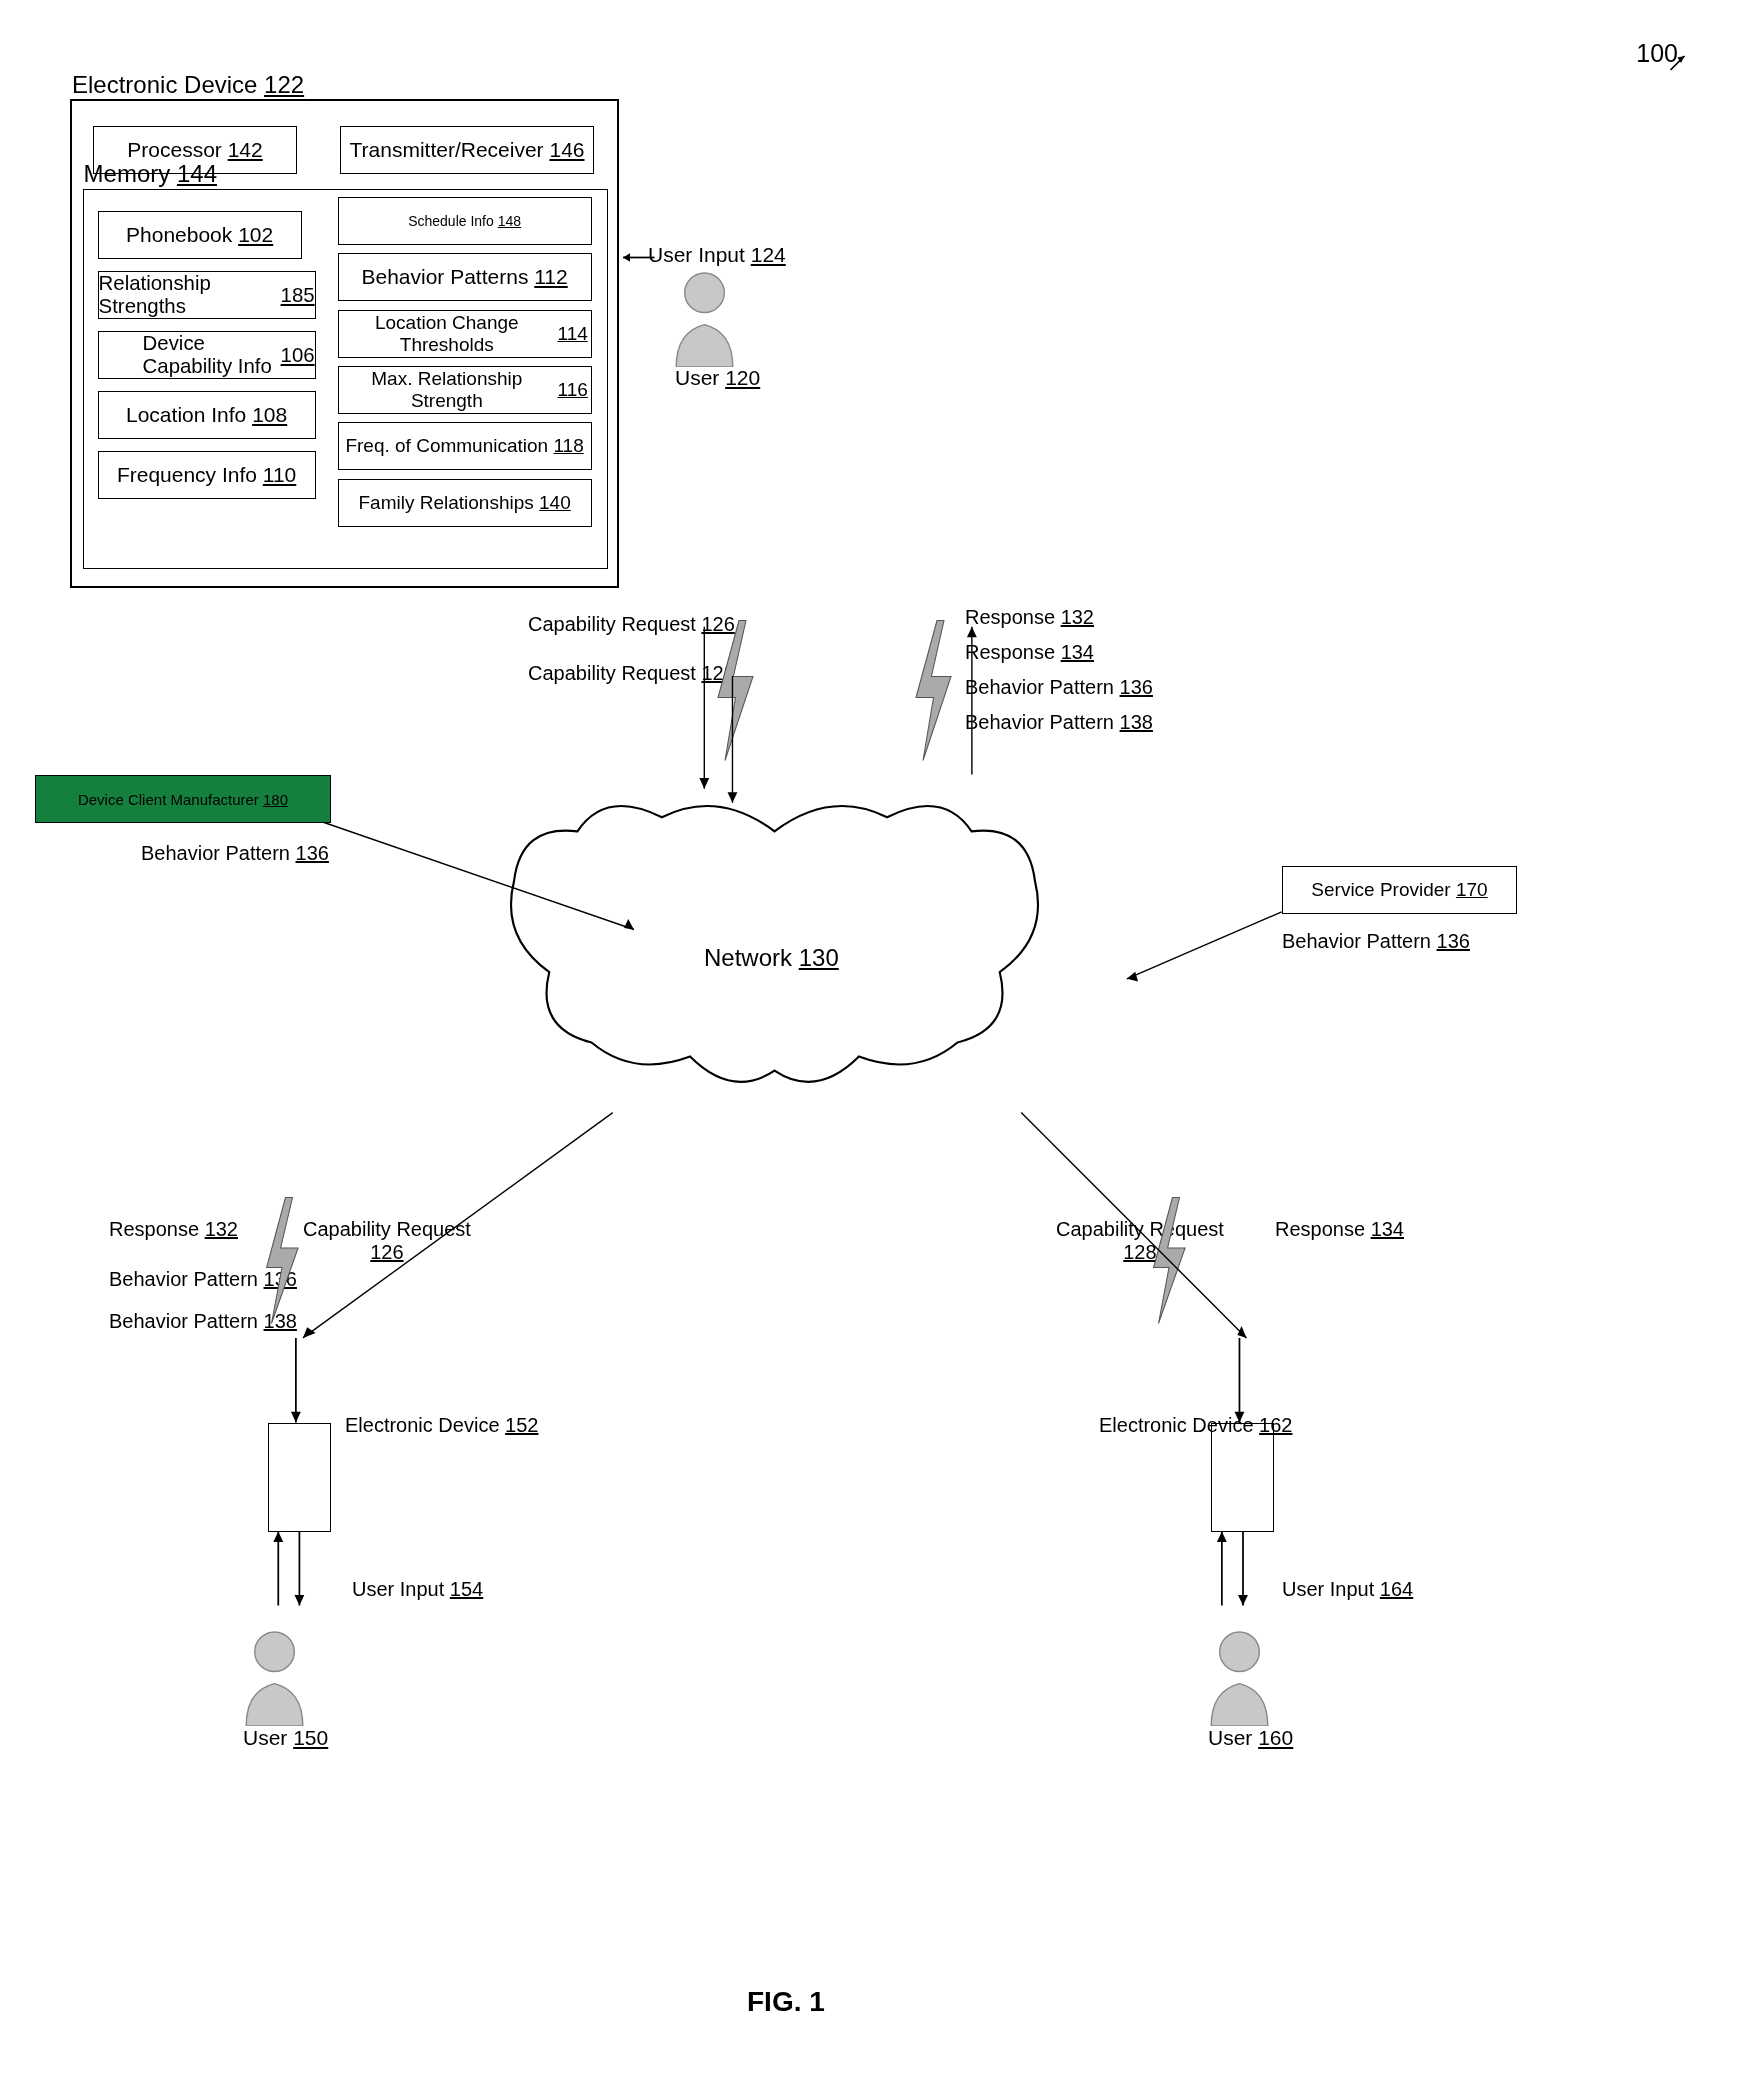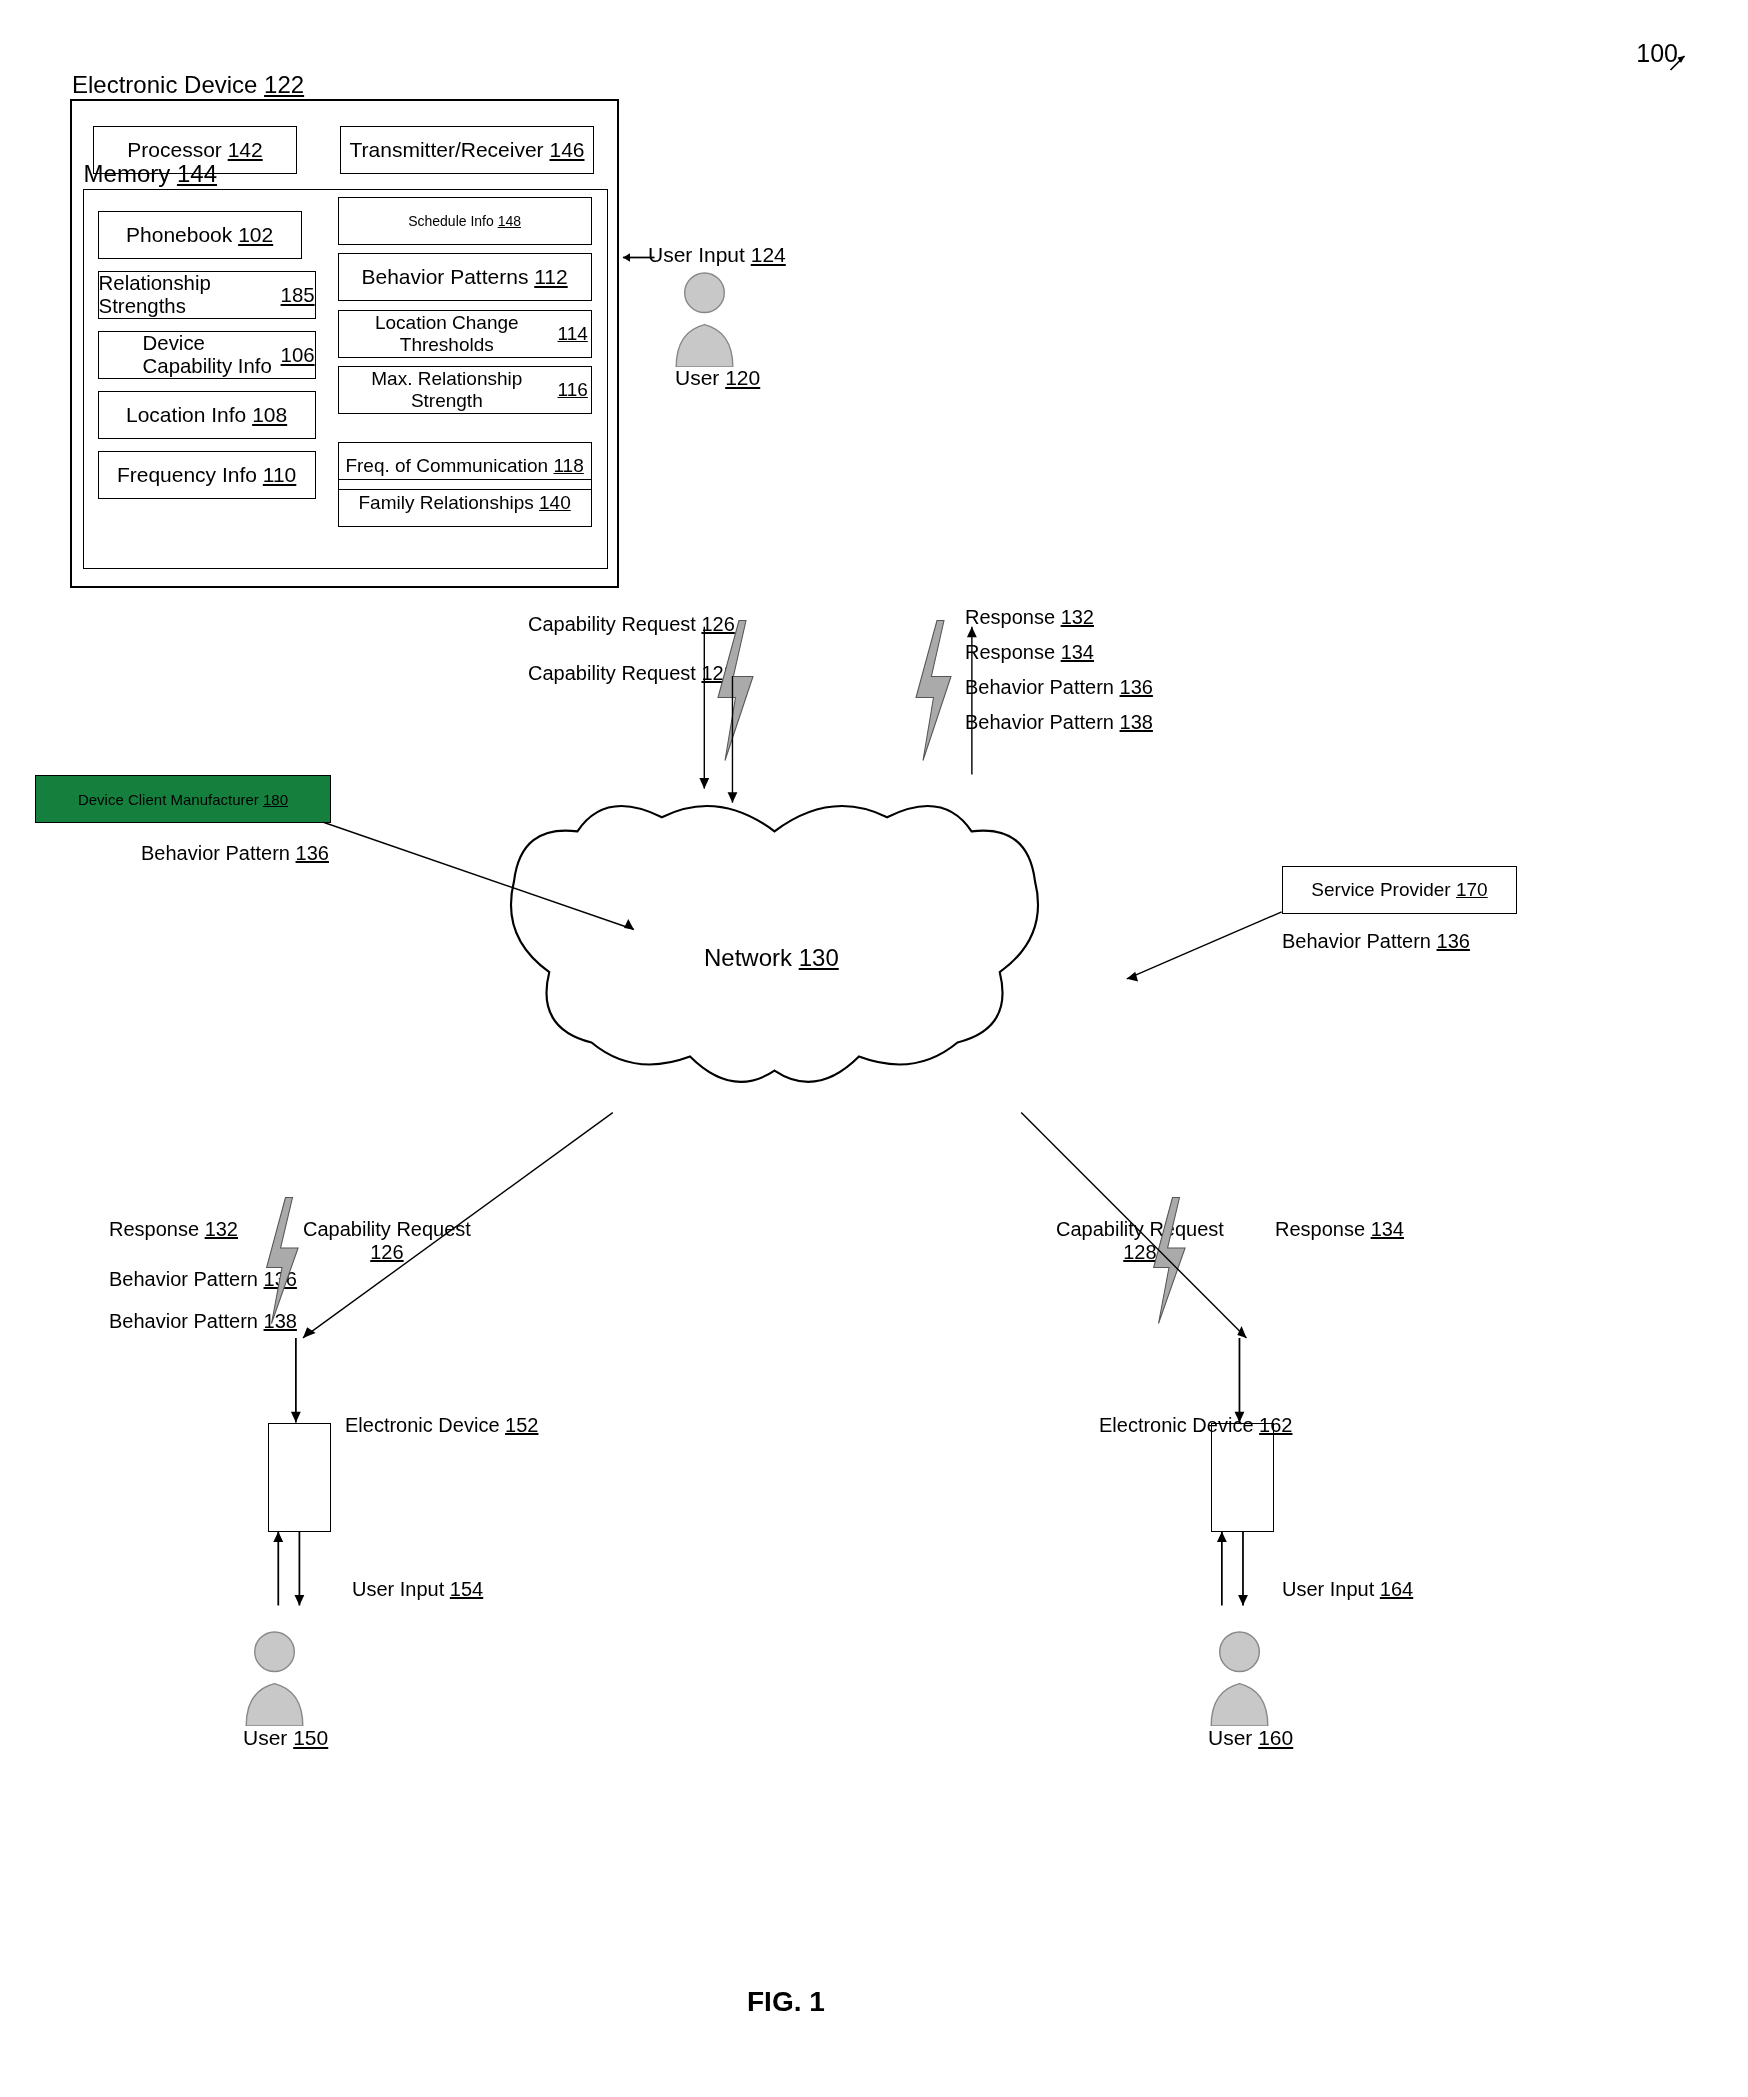--- a/index.html
+++ b/index.html
@@ -82,21 +82,21 @@
       </div>
 
       <div style="position:absolute;top:176px;left:254px;width:254px;height:48px;border:1.4px solid #000;display:flex;align-items:center;justify-content:center;font-size:19px;text-align:center;padding:2.8px;">
         <span>Max. Relationship Strength</span>&nbsp;<span class="underline">116</span>
       </div>
 
       <div style="position:absolute;top:201px;left:14px;width:218px;height:48px;border:1.4px solid #000;display:flex;align-items:center;justify-content:center;font-size:21px;">
         <span>Location Info</span>&nbsp;<span class="underline">108</span>
       </div>
 
-      <div style="position:absolute;top:232px;left:254px;width:254px;height:48px;border:1.4px solid #000;display:flex;align-items:center;justify-content:center;font-size:19px;text-align:center;padding:2.8px;margin-top:20px;">
+      <div style="position:absolute;top:232px;left:254px;width:254px;height:48px;border:1.4px solid #000;display:flex;align-items:center;justify-content:center;font-size:19px;text-align:center;padding:2.8px;">
         <span>Freq. of Communication</span>&nbsp;<span class="underline">118</span>
       </div>
 
       <div style="position:absolute;top:261px;left:14px;width:218px;height:48px;border:1.4px solid #000;display:flex;align-items:center;justify-content:center;font-size:21px;">
         <span>Frequency Info</span>&nbsp;<span class="underline">110</span>
       </div>
 
       <div style="position:absolute;top:289px;left:254px;width:254px;height:48px;border:1.4px solid #000;display:flex;align-items:center;justify-content:center;font-size:19px;text-align:center;padding:2.8px;">
         <span>Family Relationships</span>&nbsp;<span class="underline">140</span>
       </div>

